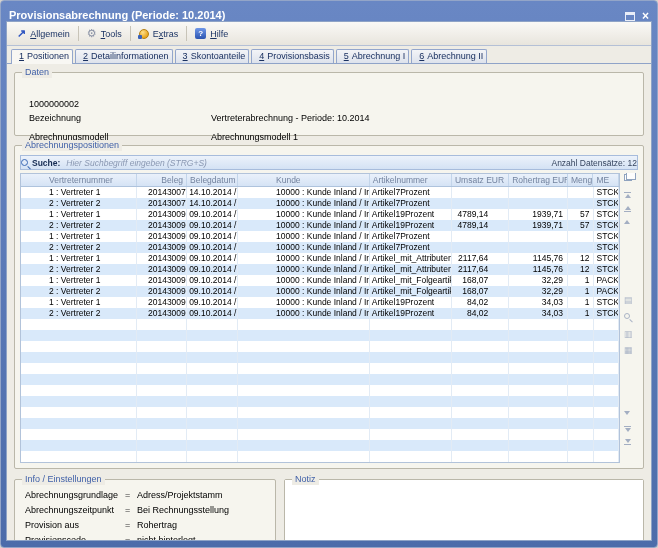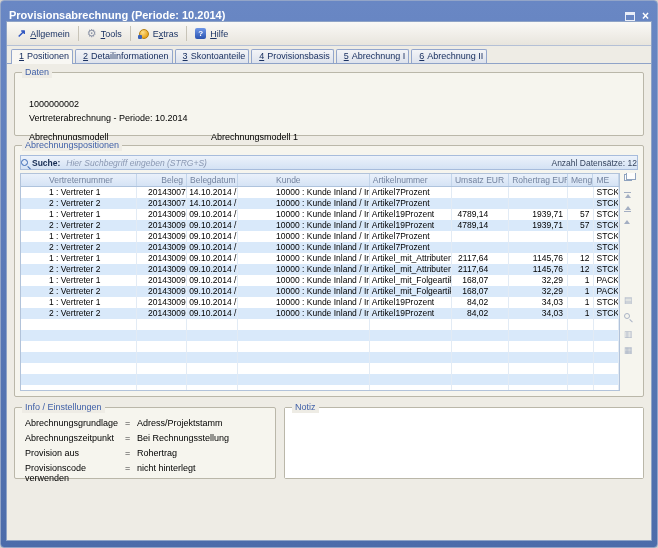--- a/index.html
+++ b/index.html
@@ -40,21 +40,21 @@
   .content { flex:1; padding:4px 7px 0 7px; overflow:hidden; }
   .gb { position:relative; border:1px solid #bab7a9; border-radius:2px; background:#f6f5ee; }
   .gb-legend { position:absolute; top:-6px; left:7px; font-size:9px; color:#4161a8; background:#eeece5;
                padding:0 3px; line-height:11px; white-space:nowrap; }
   
   .gb-daten { height:64px; margin-top:4px; padding:26px 10px 0 14px; }
   .field-row { display:flex; font-size:9px; color:#000; margin-bottom:4px; }
   .field-row.gap { margin-top:9px; }
   .field-label { width:182px; flex:none; }
   
-  .gb-pos { height:252px; margin-top:9px; padding:9px 5px 5px 5px; display:flex; flex-direction:column; }
+  .gb-pos { height:324px; margin-top:9px; padding:9px 5px 5px 5px; display:flex; flex-direction:column; }
   .searchbar { height:15px; border:1px solid #a7bcdc; background:linear-gradient(#ecf2fb,#d4e2f4);
                display:flex; align-items:center; padding:0 0; font-size:8.5px; flex:none; }
   .search-mag { width:7px; height:7px; border:1px solid #3a68b4; border-radius:50%; position:relative; margin-right:4px; flex:none; }
   .search-mag::after { content:""; position:absolute; left:6px; top:6px; width:4px; height:1px;
                background:#3a68b4; transform:rotate(45deg); transform-origin:left top; }
   .search-label { font-weight:bold; color:#152b52; margin-right:6px; }
   .search-placeholder { font-style:italic; color:#8b99b3; flex:1; white-space:nowrap; overflow:hidden; }
   .search-count { color:#36455f; white-space:nowrap; }
   .table-zone { flex:1; display:flex; margin-top:3px; overflow:hidden; }
   .tbl { width:600px; flex:none; border:1px solid #b2c3da; background:#fff; overflow:hidden; }
@@ -135,20 +135,21 @@
     </div>
 
     <div class="content">
 
       <div class="gb gb-daten">
         <span class="gb-legend">Daten</span>
         <div class="field-row">
           <span>1000000002</span>
         </div>
         <div class="field-row">
+          <span class="field-label">Bezeichnung</span>
           <span>Vertreterabrechnung - Periode: 10.2014</span>
         </div>
         <div class="field-row gap">
           <span class="field-label">Abrechnungsmodell</span>
           <span>Abrechnungsmodell 1</span>
         </div>
       </div>
 
       <div class="gb gb-pos">
         <span class="gb-legend">Abrechnungspositionen</span>

